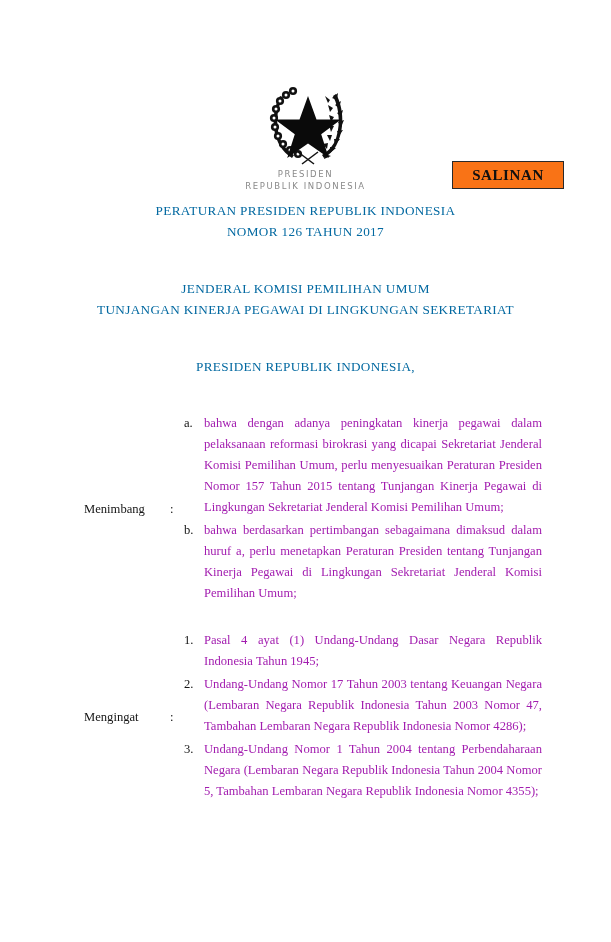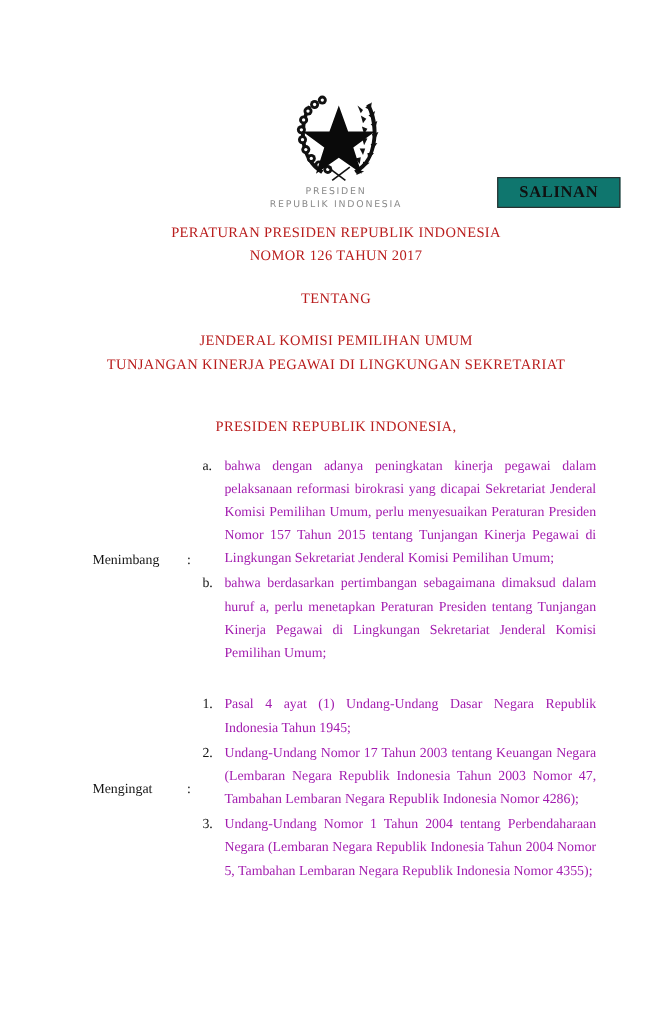--- a/index.html
+++ b/index.html
@@ -57,21 +57,21 @@
     position: absolute;
     left: 452px;
     top: 85px;
     width: 112px;
     height: 28px;
     border: 1px solid #2a2a2a;
     box-sizing: border-box;
     display: flex;
     align-items: center;
     justify-content: center;
-    background: #0f766e;
+    background: #f97316;
   }
 
   .salinan-box span {
     font-family: "Liberation Serif", "DejaVu Serif", serif;
     font-weight: bold;
     font-size: 15px;
     letter-spacing: 0.6px;
     color: #101010;
   }
 
@@ -81,21 +81,21 @@
     left: 0;
     top: 200px;
     width: 611px;
     text-align: center;
   }
 
   .titleblock .t-line {
     font-size: 13.2px;
     letter-spacing: 0.35px;
     line-height: 21px;
-    color: #b91c1c;
+    color: #0369a1;
   }
   .gap-md { height: 18px; }
 
   
   .clauses {
     position: absolute;
     left: 0;
     top: 413px;
     width: 611px;
   }
@@ -242,21 +242,20 @@
 
     <div class="salinan-box">
       <span>SALINAN</span>
     </div>
   </div>
 
   <div class="titleblock">
     <div class="t-line">PERATURAN PRESIDEN REPUBLIK INDONESIA</div>
     <div class="t-line">NOMOR 126 TAHUN 2017</div>
     <div class="gap-md"></div>
-    <div class="t-line">TENTANG</div>
     <div class="gap-md"></div>
     <div class="t-line">JENDERAL KOMISI PEMILIHAN UMUM</div>
     <div class="t-line">TUNJANGAN KINERJA PEGAWAI DI LINGKUNGAN SEKRETARIAT</div>
     <div class="gap-md"></div>
     <div class="gap-md"></div>
     <div class="t-line">PRESIDEN REPUBLIK INDONESIA,</div>
   </div>
 
   <div class="clauses">
 

